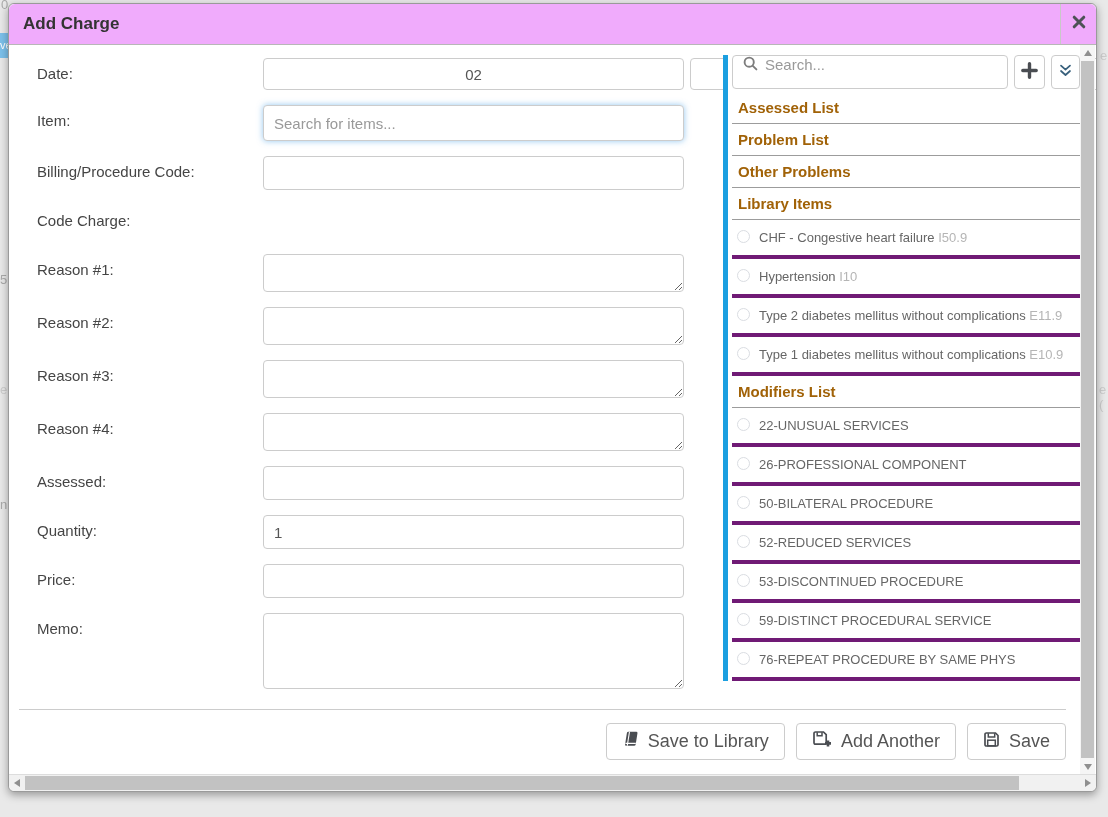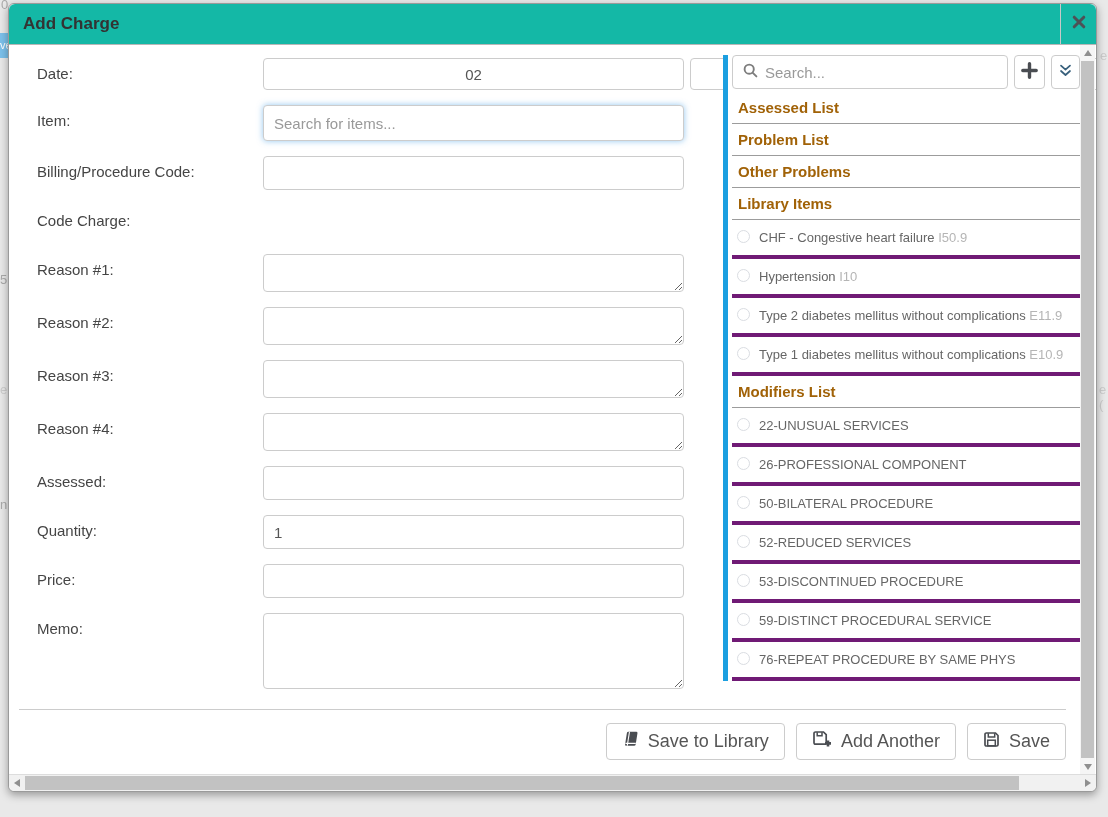--- a/index.html
+++ b/index.html
@@ -11,21 +11,21 @@
   
   .bg-frag { position:absolute; font-size:13px; color:#aaa; z-index:0; }
   .bg-blue-frag { position:absolute; left:0; top:33px; width:8px; height:25px; background:#7cc0ea; color:#fff; font-size:11px; overflow:hidden; line-height:25px; }
   
   .modal {
     position:absolute; left:8px; top:3px; width:1089px; height:789px;
     background:#fff; border:1px solid #9a9a9a; border-radius:6px;
     box-shadow:0 3px 9px rgba(0,0,0,.35); z-index:2; display:flex; flex-direction:column;
   }
   .modal-header {
-    height:41px; background:#14b8a6; border-bottom:1px solid #b7b7b7;
+    height:41px; background:#f0abfc; border-bottom:1px solid #b7b7b7;
     border-radius:6px 6px 0 0; position:relative; flex:0 0 auto;
   }
   .modal-title { font-size:17px; font-weight:bold; color:#333; line-height:40px; padding-left:14px; }
   .close-btn {
     position:absolute; right:0; top:0; width:36px; height:40px;
     border-left:1px solid #c8c8c8; display:flex; align-items:center; justify-content:center; cursor:pointer;
   }
   .modal-body { position:relative; flex:1 1 auto; background:#fff; overflow:hidden; }
   
   .form { position:absolute; left:28px; top:13px; width:660px; }
@@ -49,21 +49,21 @@
   .ta-reason { height:38px; resize:both; }
   .ta-memo { height:76px; resize:both; }
   .codesys-spacer { height:34px; }
   
   .panel {
     position:absolute; left:714px; top:10px; width:357px;
     border-left:5px solid #1b9fe0; padding-left:4px; background:#fff;
   }
   .panel-search-row { display:flex; gap:6px; margin-bottom:3px; }
   .panel-search {
-    flex:1; height:34px; display:flex; align-items:center; gap:7px;
+    flex:1; height:34px; display:flex; align-items:flex-start; gap:7px;
     border:1px solid #ccc; border-radius:4px; padding:0 10px;
   }
   .panel-search input { border:none; box-shadow:none; width:100%; padding:0; font-size:15px; }
   .sq-btn {
     width:31px; height:34px; border:1px solid #ccc; border-radius:4px; background:#fff;
     display:flex; align-items:center; justify-content:center; cursor:pointer; flex:0 0 auto;
   }
   .sq-btn.narrow { width:29px; }
   .sec-header {
     font-size:15px; font-weight:bold; color:#a16207;

